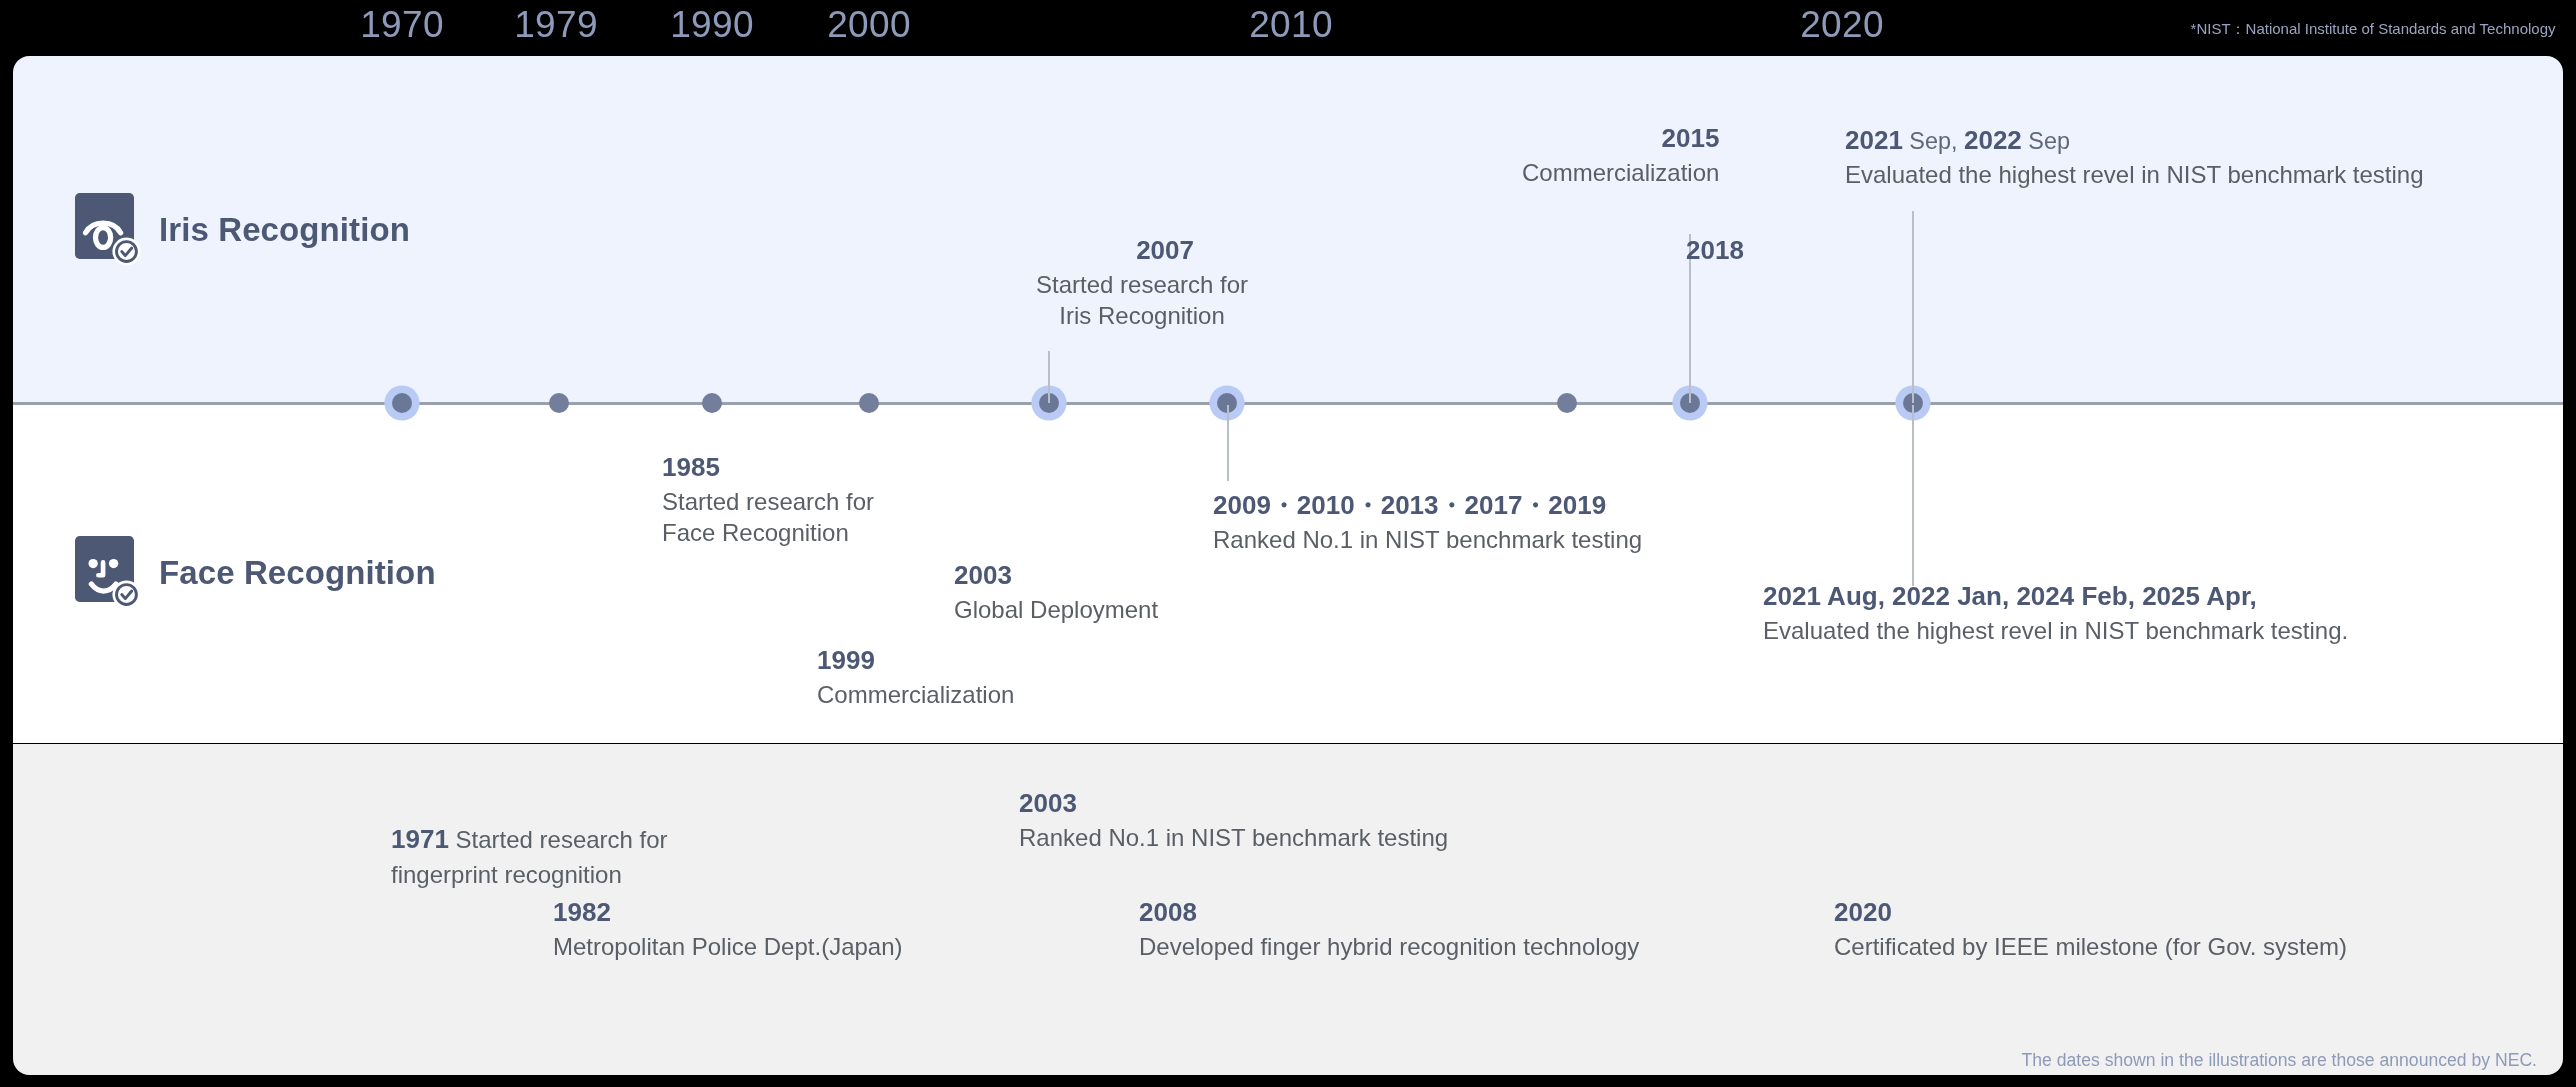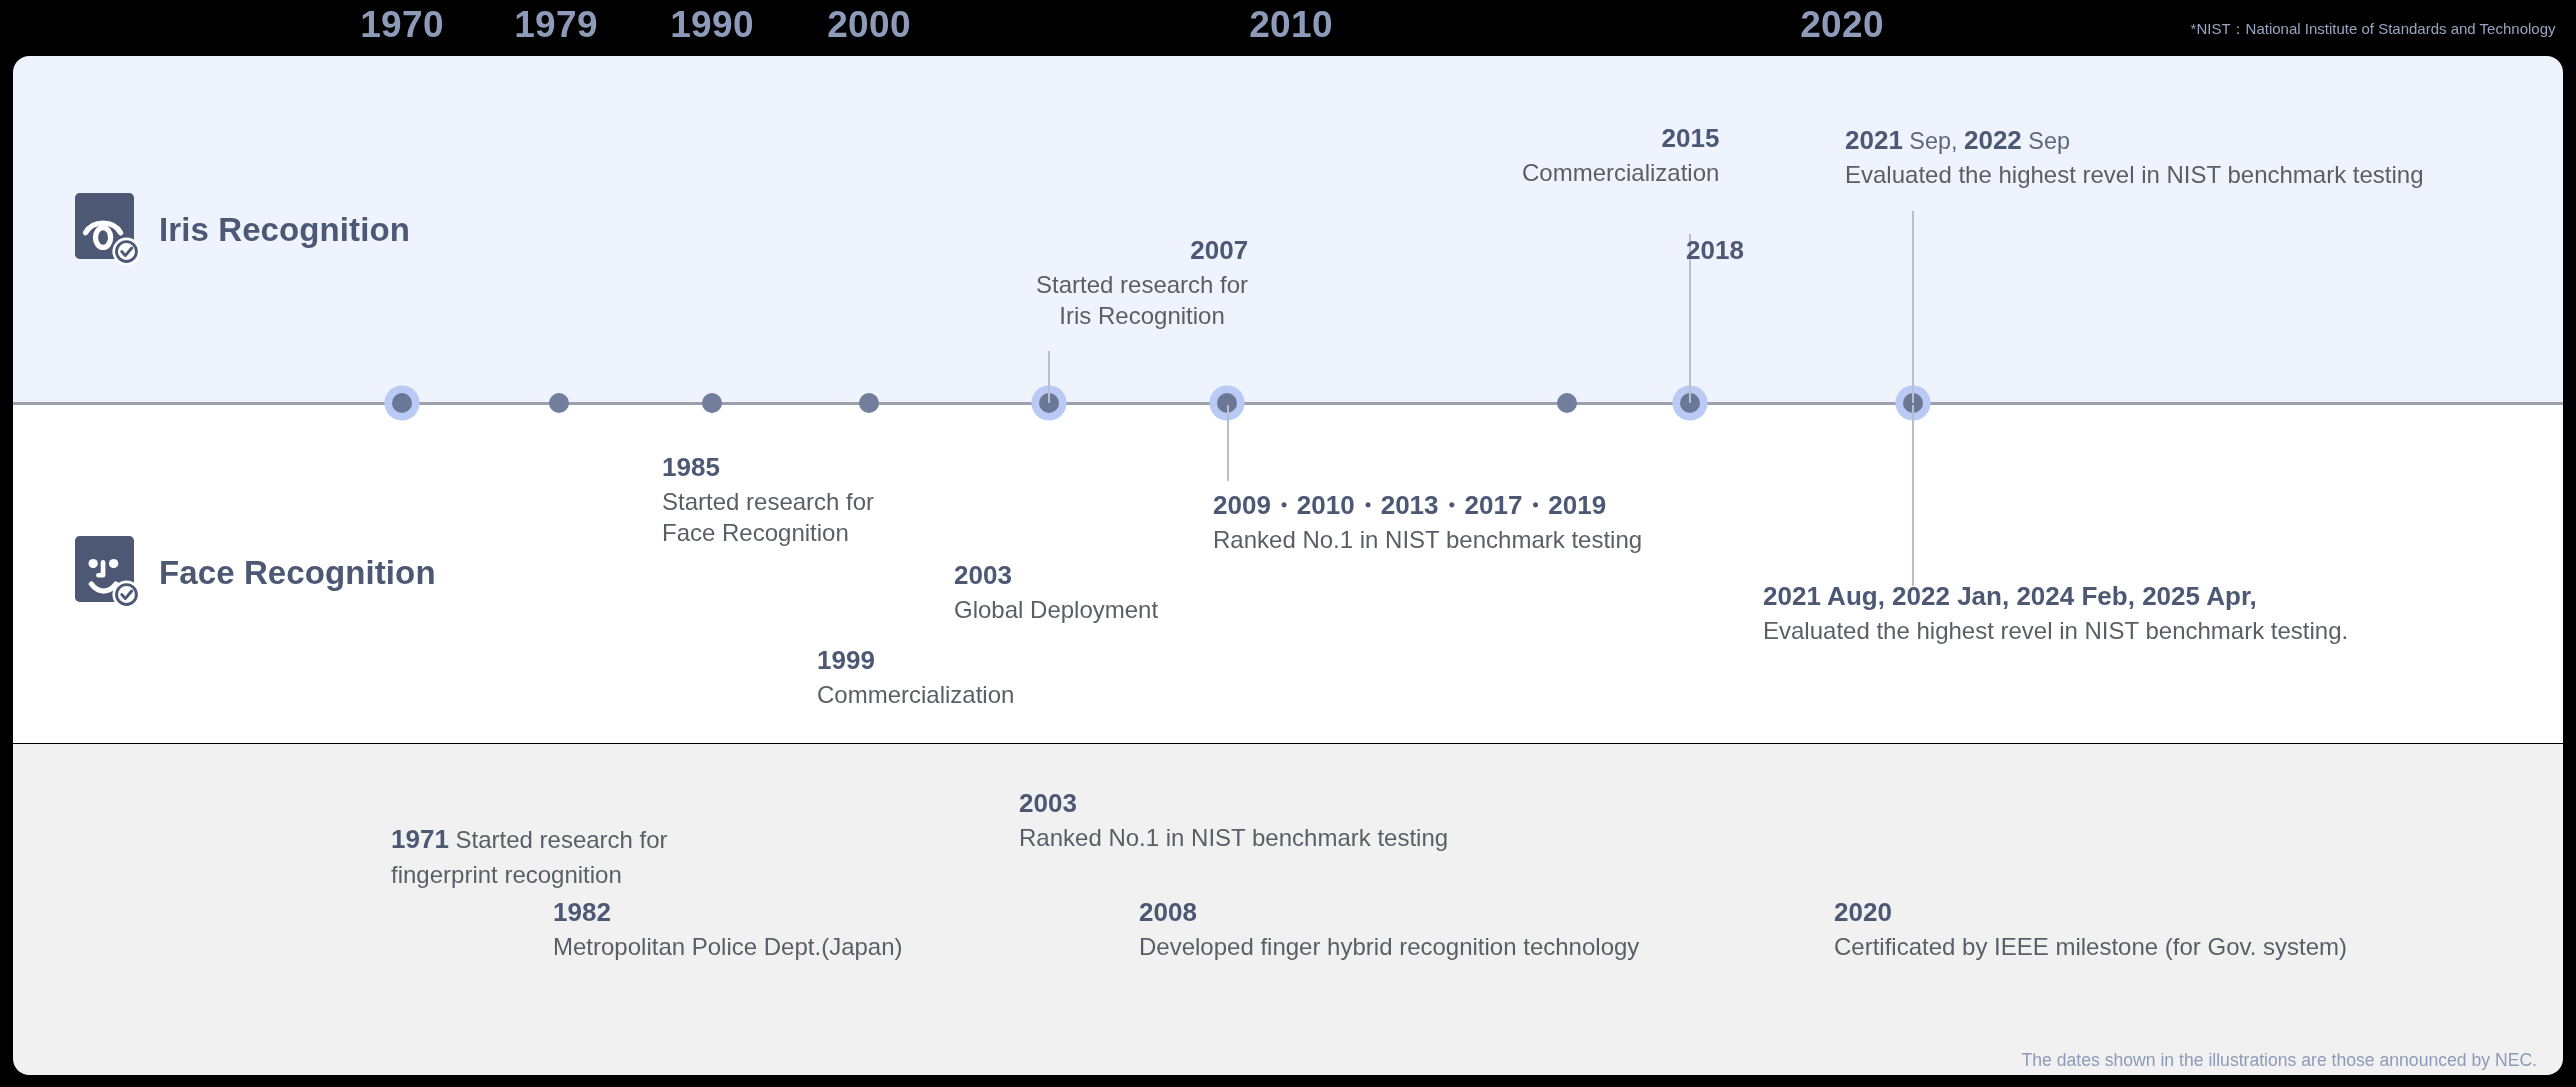--- a/index.html
+++ b/index.html
@@ -18,21 +18,21 @@
     overflow:hidden;
   }
 
   
   #header{
     position:absolute;left:0;top:0;width:2576px;height:56px;
     background:#000;
   }
   .decade{
     position:absolute;top:3.5px;
-    font-size:37px;font-weight:700;
+    font-size:37px;font-weight:400;
     color:#8e9ab9;letter-spacing:0.3px;
     white-space:nowrap;
   }
   #nist-note{
     position:absolute;top:20px;right:20.5px;
     font-size:15px;color:#9aa4c0;white-space:nowrap;
   }
 
   
   .band{position:absolute;left:13px;width:2550px;}
@@ -148,21 +148,21 @@
       <span>2021</span><span class="mon"> Sep, </span><span>2022</span><span class="mon"> Sep</span>
     </div>
     <div class="ev-desc">Evaluated the highest revel in NIST benchmark testing</div>
   </div>
 
   <div class="event" style="left:1686px;top:234px;">
     <div class="ev-year">2018</div>
   </div>
 
   <div class="event center" style="left:1036px;top:234px;">
-    <div class="ev-year" style="text-align:right;margin-left:46px;">2007</div>
+    <div class="ev-year" style="text-align:center;margin-left:46px;">2007</div>
     <div class="ev-desc" style="text-align:center;">Started research for
 Iris Recognition</div>
   </div>
 
   <div class="sec-label" style="left:75px;top:536px;">
     <div class="sec-icon">
       <div class="tile"></div>
       <svg width="69" height="75" viewBox="0 0 118 128" style="position:absolute;left:0;top:0;">
         <circle cx="31" cy="47" r="8" fill="#ffffff"></circle>
         <circle cx="66" cy="47" r="8" fill="#ffffff"></circle>

